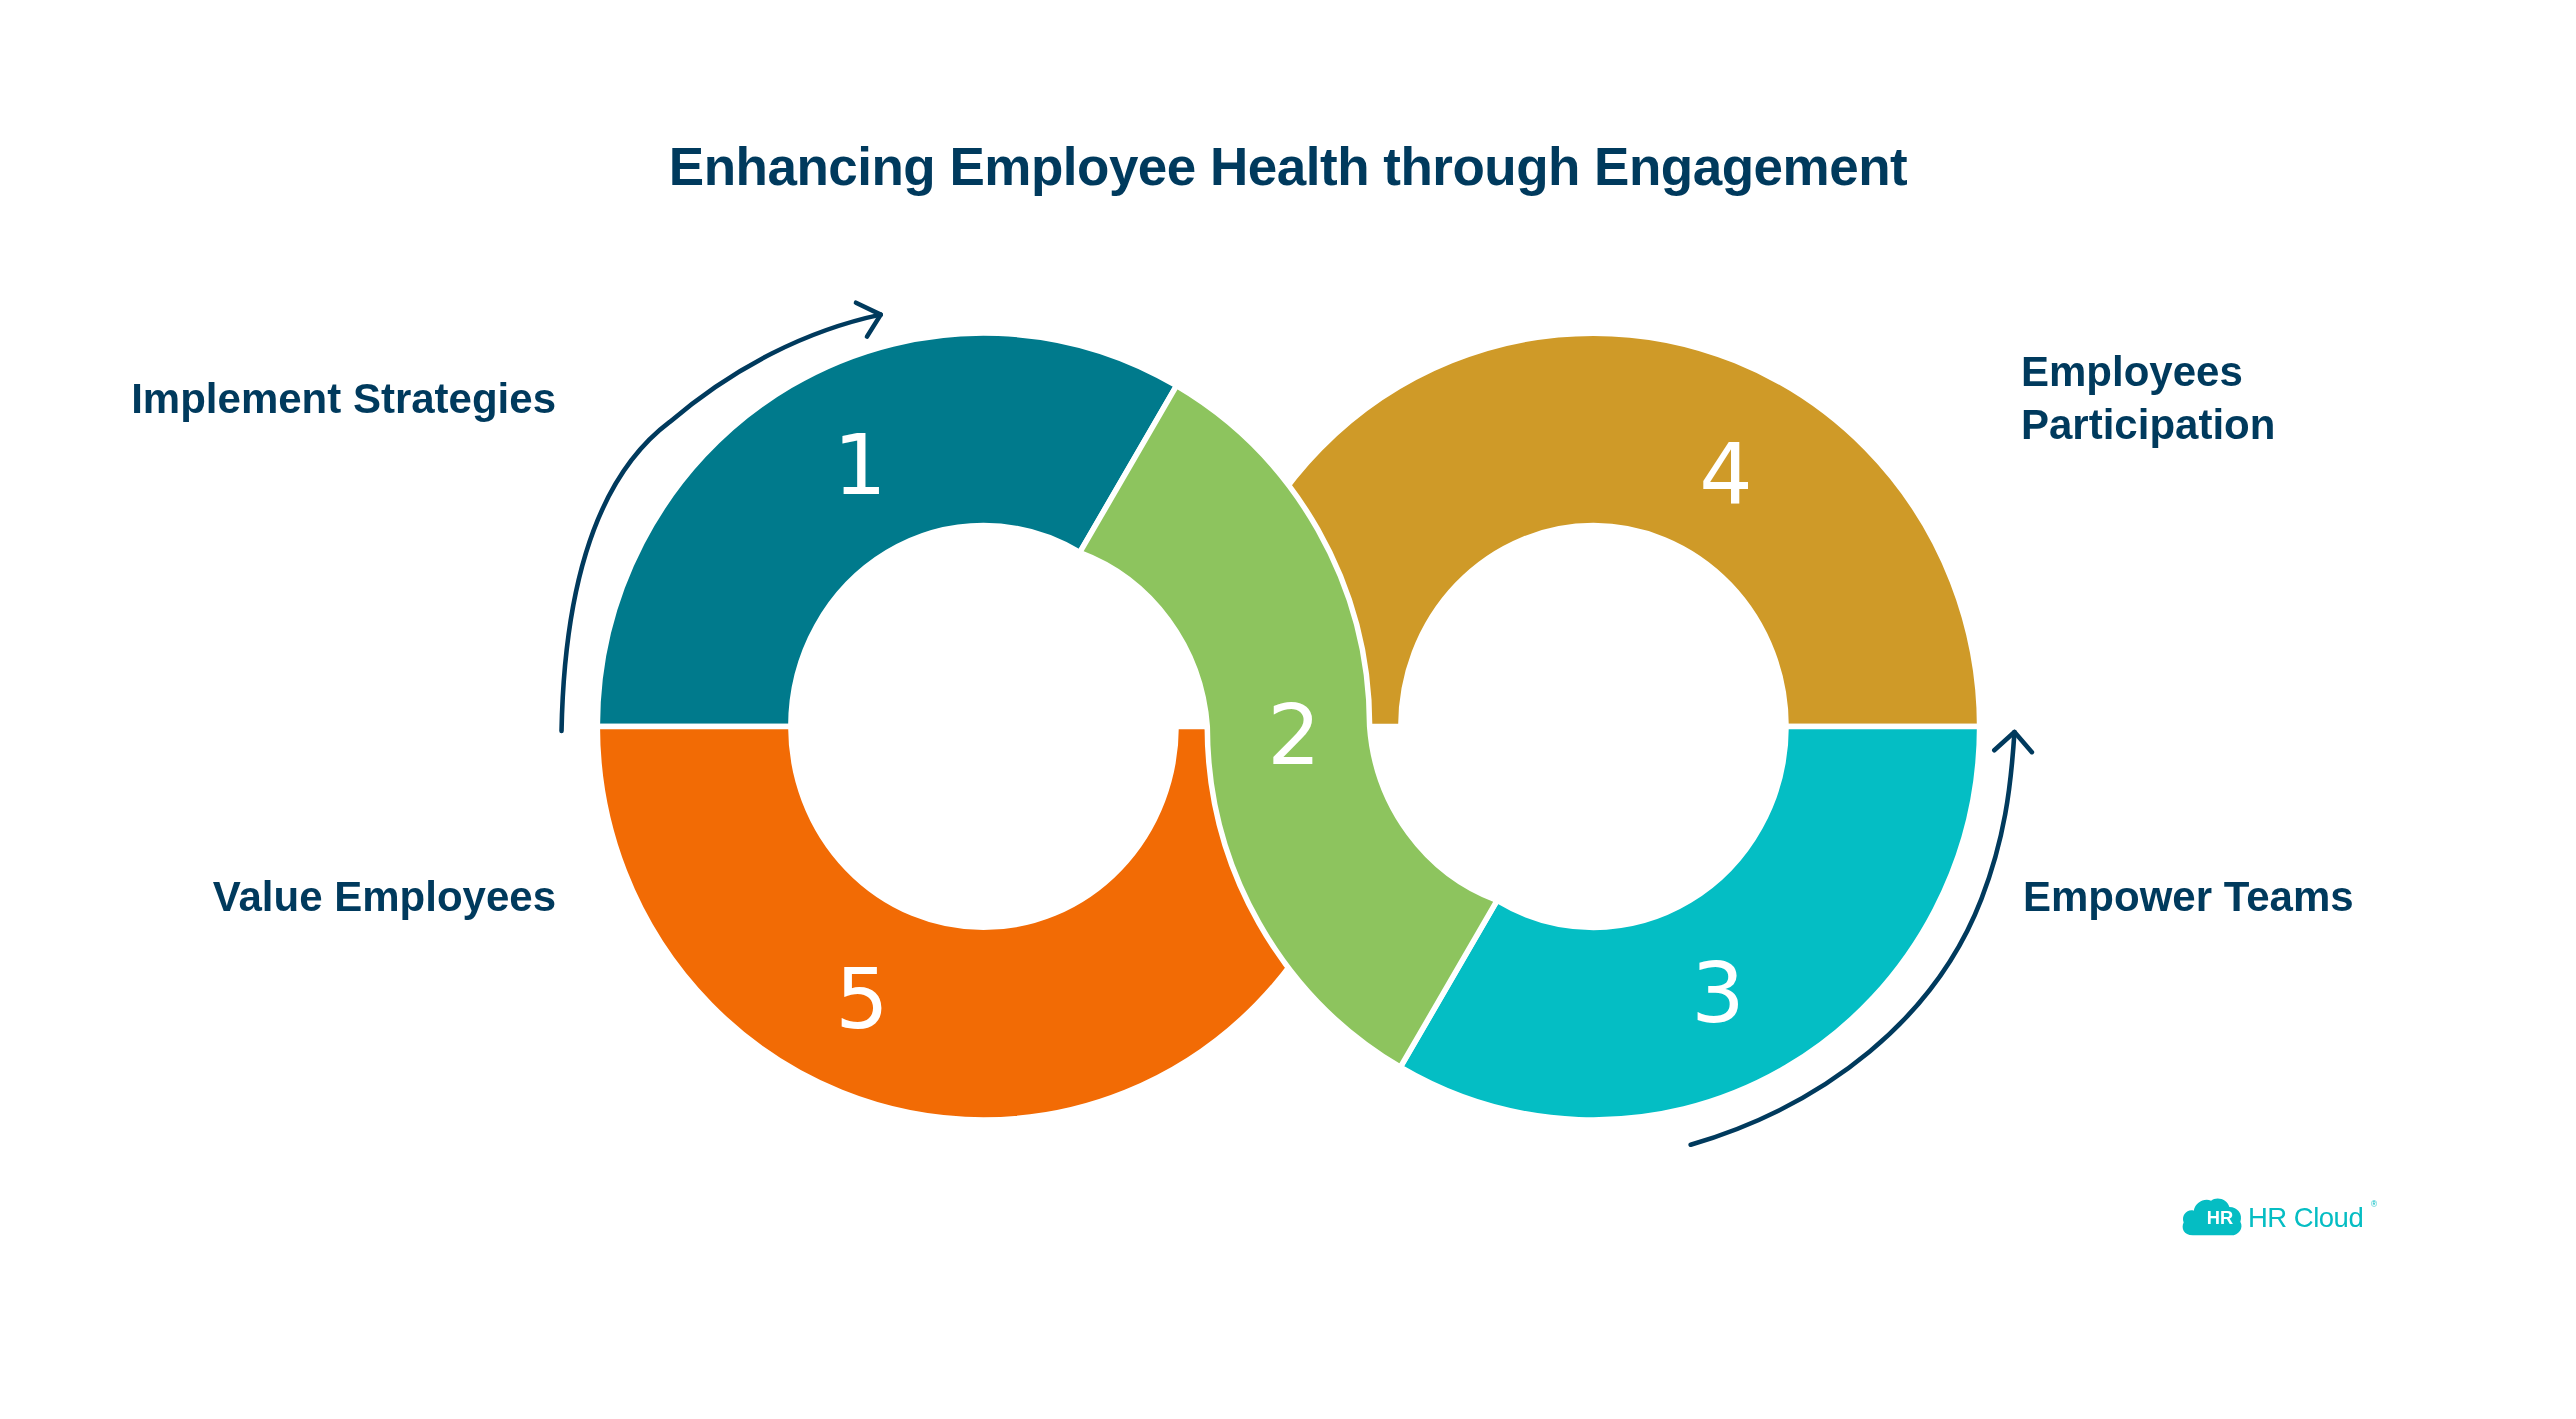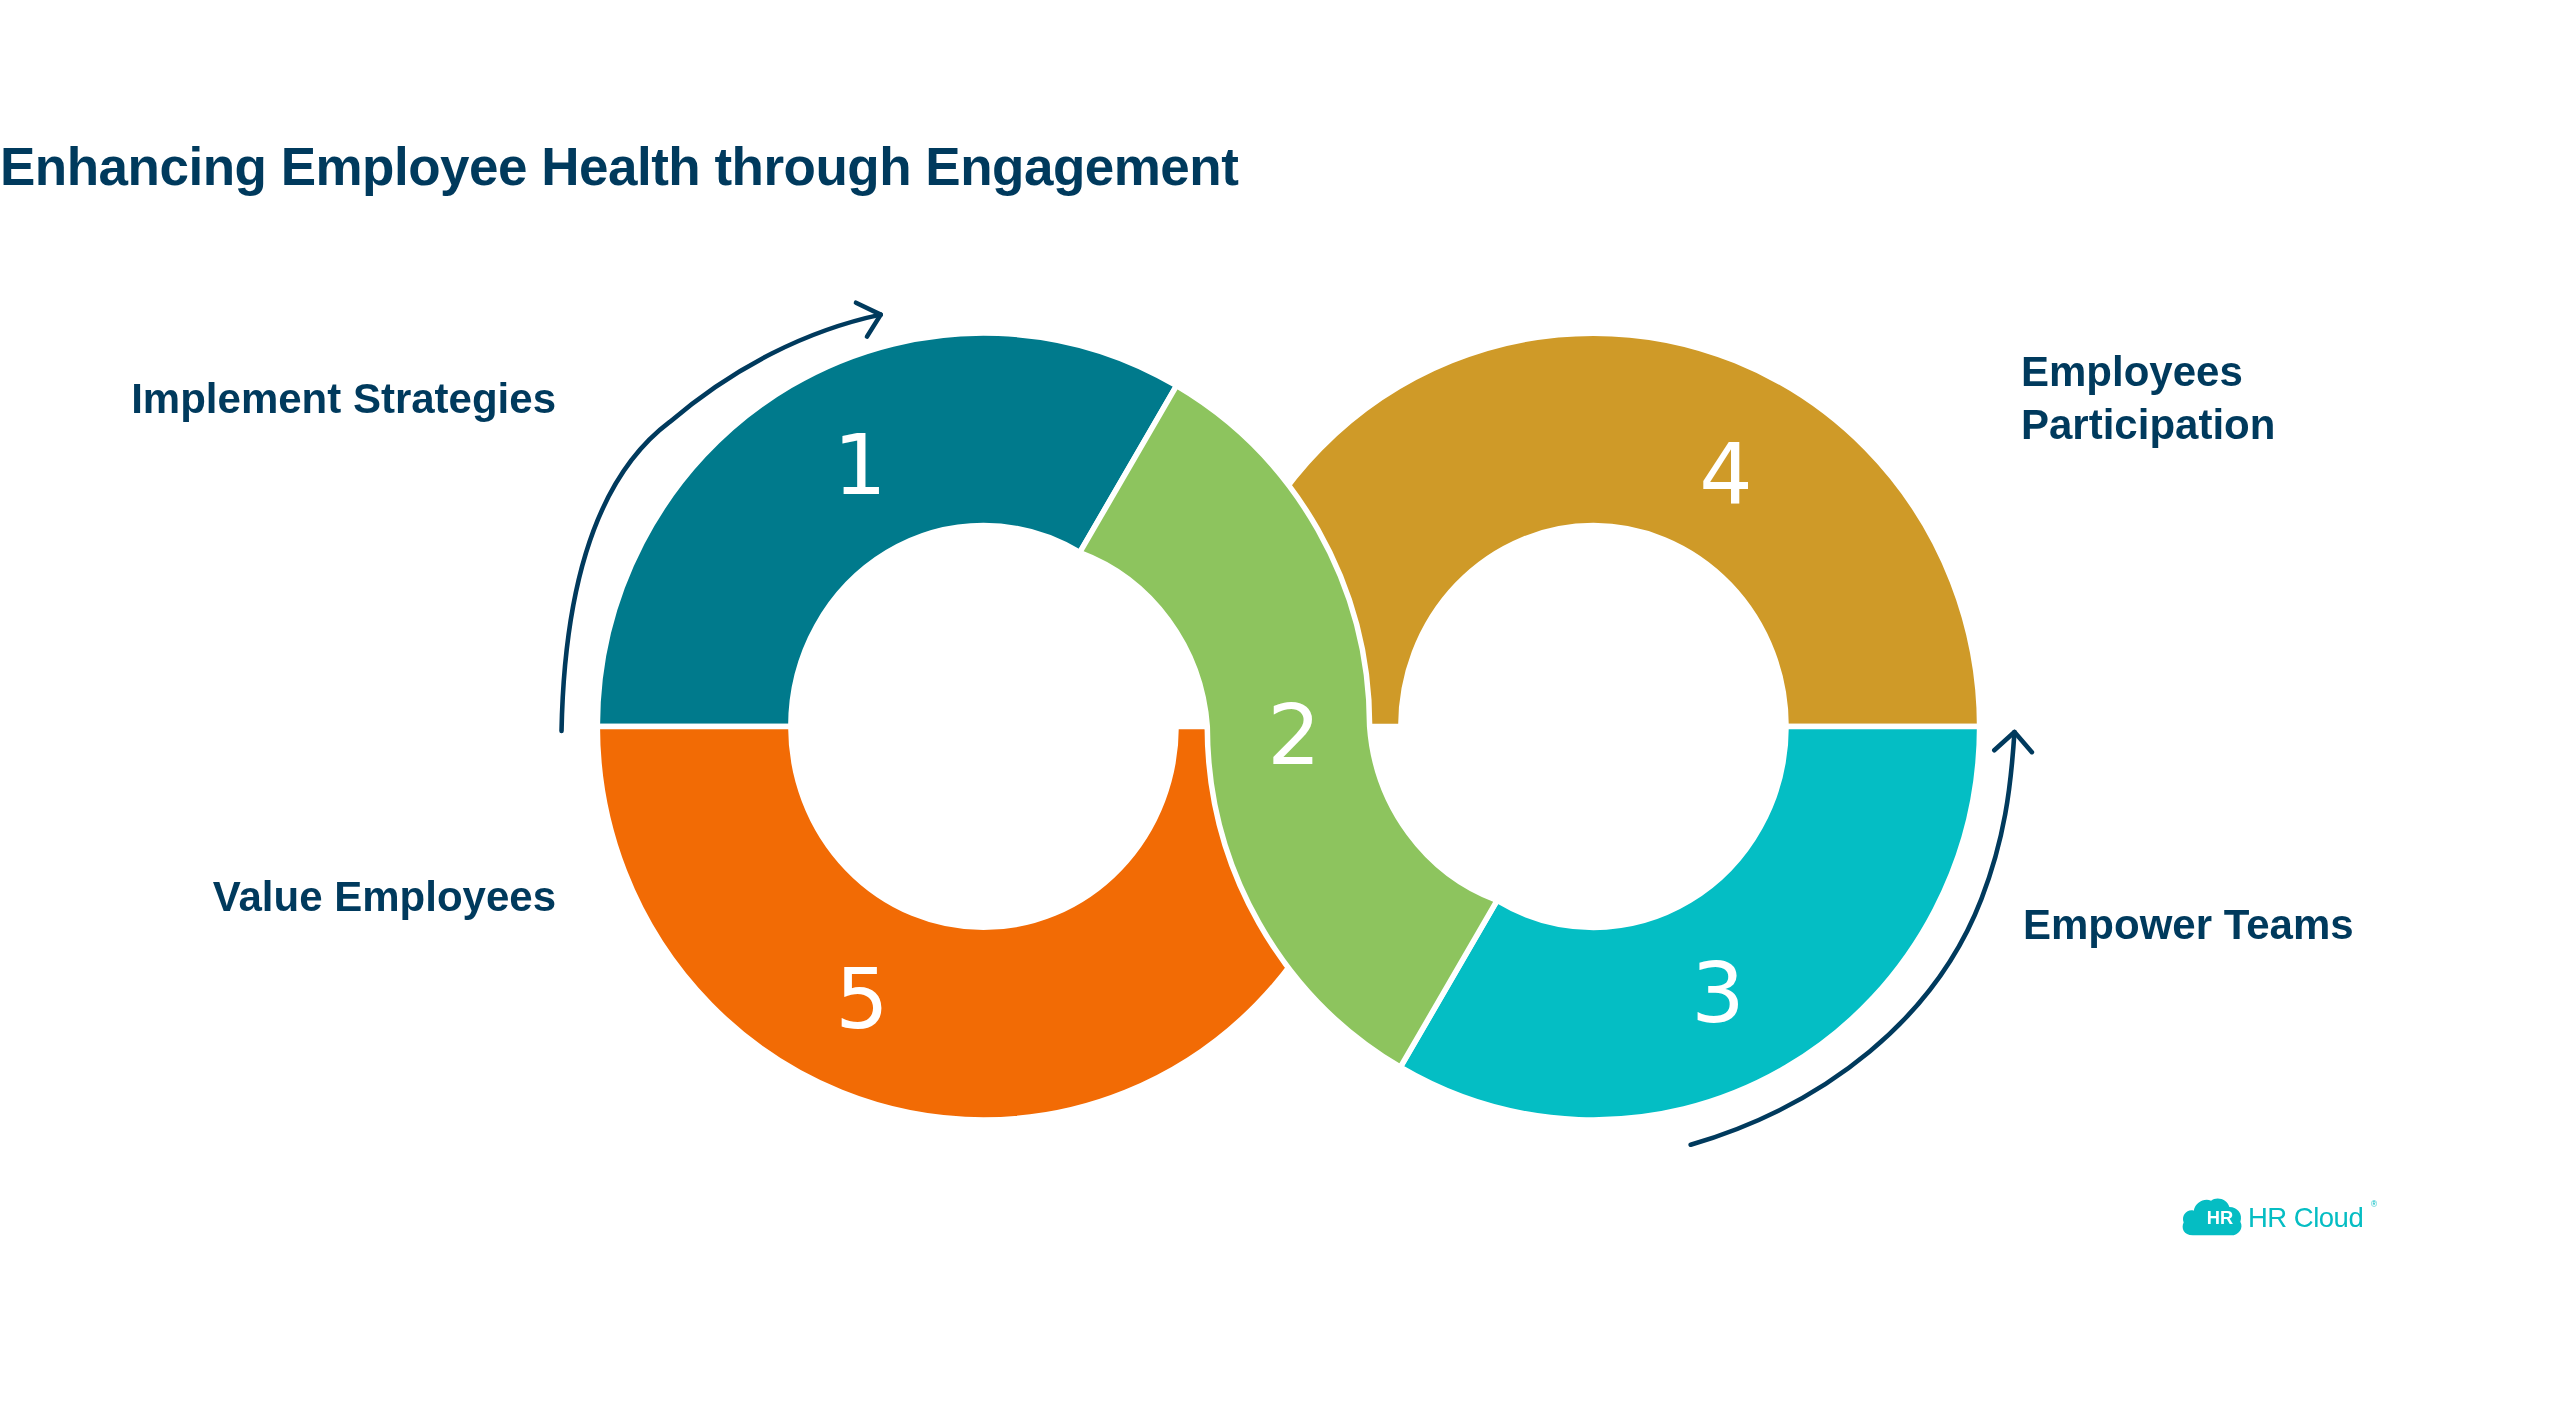--- a/index.html
+++ b/index.html
@@ -1,19 +1,19 @@
 <!DOCTYPE html>
 <html style="font-size:14.7px"><head>
 <meta charset="utf-8">
 <style>
   html, body { margin: 0; padding: 0; background: #ffffff; }
   body { width: 2576px; height: 1419px; position: relative; overflow: hidden;
          font-family: "Liberation Sans", "DejaVu Sans", sans-serif; }
   .canvas { position: absolute; left: 0; top: 0; width: 2576px; height: 1419px; }
-  .title { position: absolute; left: 0; width: 2576px; top: 136px; 
+  .title { position: absolute; left: 0; width: 2576px; top: 136px; text-align: center;
            font-size: 53px; font-weight: bold; color: #003A5D; letter-spacing: -0.5px; }
   .label { position: absolute; font-size: 42px; font-weight: bold; color: #003A5D;
            line-height: 53px; white-space: nowrap; }
   .label.right-align { text-align: right; }
   .digit { position: absolute; font-size: 84px; color: #ffffff; width: 110px; text-align: center;
            line-height: 84px; font-family: "DejaVu Sans", sans-serif; }
   .logo { position: absolute; left: 2180px; top: 1195px; width: 202px; height: 46px; }
   .logo-text { position: absolute; left: 68px; top: 7.3px; font-size: 27.5px; font-weight: normal;
                color: #05BDC3; white-space: nowrap; letter-spacing: -0.5px; }
   .logo-reg { position: absolute; left: 191px; top: 3.7px; font-size: 8.3px; color: #05BDC3; }
@@ -69,21 +69,21 @@
   </svg>
 
   <div class="digit" style="left:805px; top:423px;">1</div>
   <div class="digit" style="left:1239px; top:693px;">2</div>
   <div class="digit" style="left:1663px; top:951px;">3</div>
   <div class="digit" style="left:1671px; top:432px;">4</div>
   <div class="digit" style="left:807px; top:957px;">5</div>
 
   <div class="label right-align" style="right:2020px; top:870px;">Value Employees</div>
   <div class="label right-align" style="right:2020px; top:372px;">Implement Strategies</div>
-  <div class="label" style="left:2023px; top:870px;margin-top:28px;">Empower Teams</div>
+  <div class="label" style="left:2023px; top:870px;">Empower Teams</div>
   <div class="label" style="left:2021px; top:345px;">
     <div>Employees</div>
     <div>Participation</div>
   </div>
 
   <div class="logo">
     <svg width="64" height="46" viewBox="0 0 70 50" style="position:absolute;left:0;top:0;">
       <path d="M 14 44 C 4 44, 1 36, 4 30 C 1 22, 8 15, 15 17 C 17 8, 26 3, 34 6
                C 40 1, 52 4, 54 13 C 63 13, 69 21, 66 29 C 70 36, 64 44, 56 44 Z" fill="#05BDC3"></path>
     </svg>

